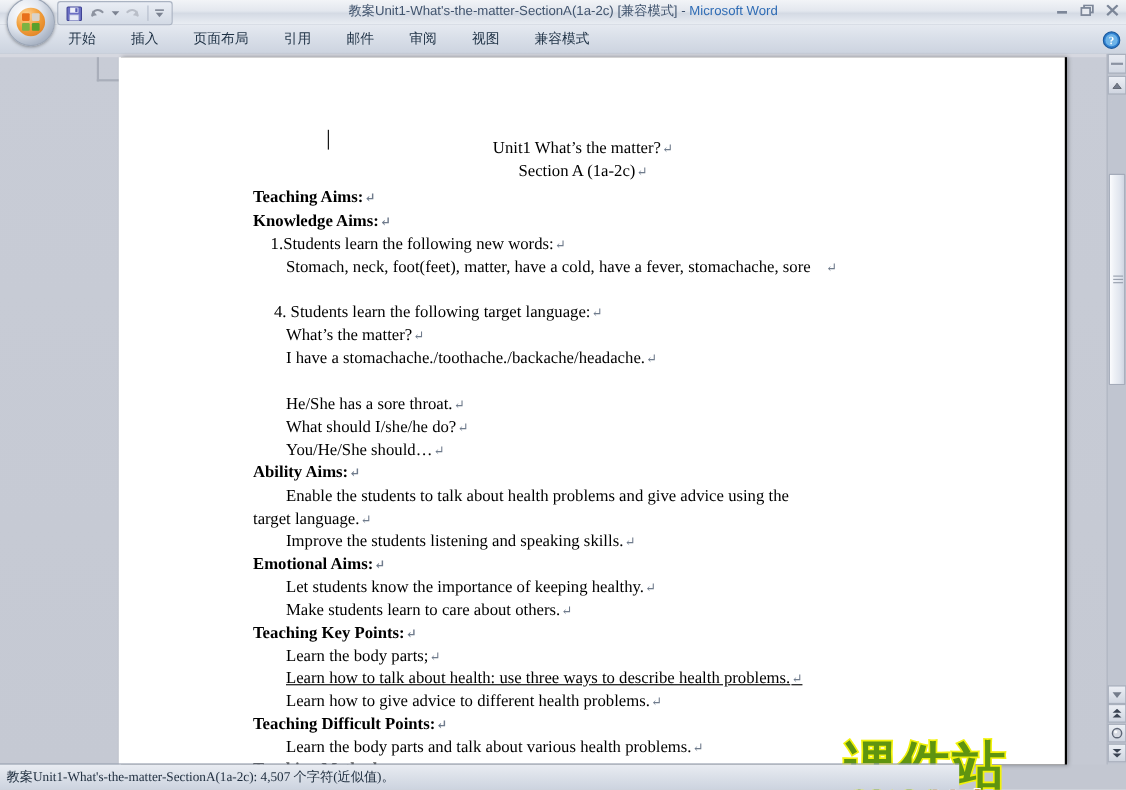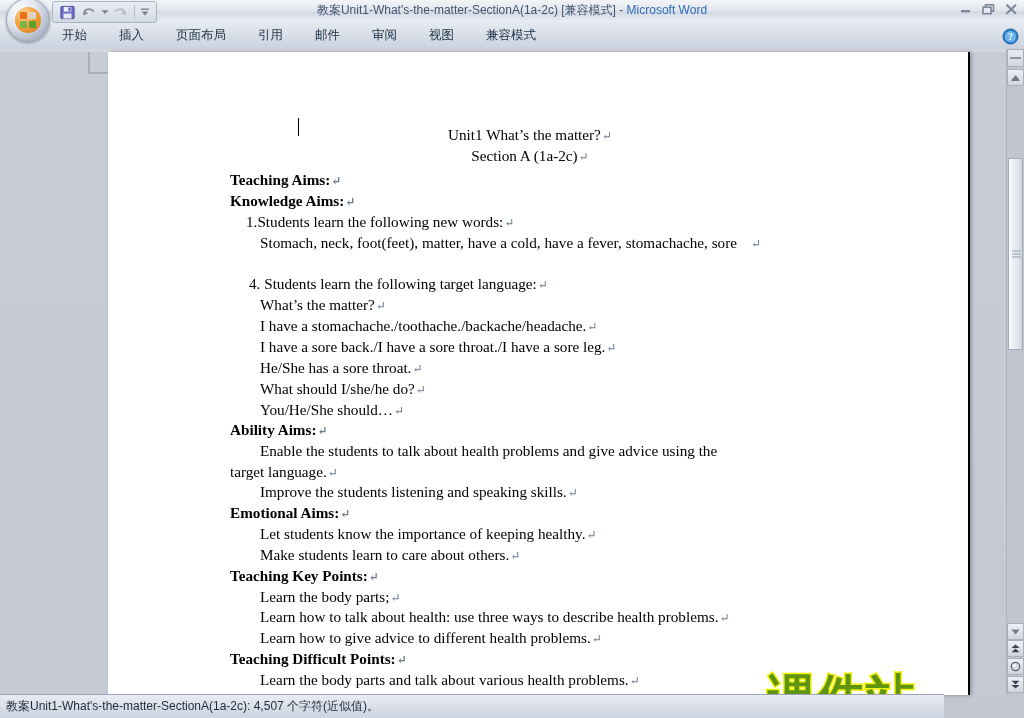--- a/index.html
+++ b/index.html
@@ -156,23 +156,24 @@
   }
   .sb-grip{position:absolute;left:3px;top:50%;transform:translateY(-50%);width:9px;}
   .sb-grip div{height:1px;background:#959dab;margin:2px 0;}
   .sb-down{position:absolute;left:0;bottom:55px;}
   .sb-prev{position:absolute;left:0;bottom:38px;}
   .sb-obj{position:absolute;left:0;bottom:20px;}
   .sb-next{position:absolute;left:0;bottom:2px;}
 
   
   .statusbar{
-    position:absolute;left:0;bottom:0;width:944px;height:23px;
+    position:absolute;left:0;bottom:0;width:872px;height:23px;
     background:linear-gradient(to bottom,#e9ecf2 0%,#dde2ea 40%,#ccd3df 100%);
     border-top:1px solid #9aa3b2;
+    font-family:Liberation Serif, serif;
   }
   .status-text{
     position:absolute;left:6px;top:3px;font-size:12px;color:#1d2c3d;white-space:nowrap;
   }
 </style>
 </head>
 <body>
 
 <div class="app">
 
@@ -274,34 +275,33 @@
         <div class="caret" style="left:190px;top:66px;height:18px;"></div>
       <div class="doc-line center" style="top: 75px;"><span>Unit1  What’s the matter?</span><span class="pilcrow">↵</span></div>
           <div class="doc-line center" style="top: 96px;"><span>Section A (1a-2c)</span><span class="pilcrow">↵</span></div>
           <div class="doc-line b" style="left: 122px; top: 120px;"><span>Teaching Aims:</span><span class="pilcrow">↵</span></div>
           <div class="doc-line b" style="left: 122px; top: 141px;"><span>Knowledge Aims:</span><span class="pilcrow">↵</span></div>
           <div class="doc-line" style="left: 138px; top: 162px;"><span>1.Students learn the following new words:</span><span class="pilcrow">↵</span></div>
           <div class="doc-line" style="left: 152px; top: 183px;"><span>Stomach, neck, foot(feet), matter, have a cold, have a fever, stomachache, sore</span><span class="pilcrow" style="padding-left: 14px;">↵</span></div>
           <div class="doc-line" style="left: 141px; top: 224px;"><span>4. Students learn the following target language:</span><span class="pilcrow">↵</span></div>
           <div class="doc-line" style="left: 152px; top: 245px;"><span>What’s the matter?</span><span class="pilcrow">↵</span></div>
           <div class="doc-line" style="left: 152px; top: 266px;"><span>I have a stomachache./toothache./backache/headache.</span><span class="pilcrow">↵</span></div>
-          <div class="doc-line" style="left: 152px; top: 287px;"><span>I have a sore back./I have a sore throat./I have a sore leg.</span><span class="pilcrow">↵</span></div>
           <div class="doc-line" style="left: 152px; top: 308px;"><span>He/She has a sore throat.</span><span class="pilcrow">↵</span></div>
           <div class="doc-line" style="left: 152px; top: 329px;"><span>What should I/she/he do?</span><span class="pilcrow">↵</span></div>
           <div class="doc-line" style="left: 152px; top: 350px;"><span>You/He/She should…</span><span class="pilcrow">↵</span></div>
           <div class="doc-line b" style="left: 122px; top: 370px;"><span>Ability Aims:</span><span class="pilcrow">↵</span></div>
           <div class="doc-line" style="left: 152px; top: 391px;"><span>Enable   the   students   to   talk   about   health   problems   and   give   advice   using   the</span></div>
           <div class="doc-line" style="left: 122px; top: 412px;"><span>target language.</span><span class="pilcrow">↵</span></div>
           <div class="doc-line" style="left: 152px; top: 432px;"><span>Improve the students listening and speaking skills.</span><span class="pilcrow">↵</span></div>
           <div class="doc-line b" style="left: 122px; top: 453px;"><span>Emotional Aims:</span><span class="pilcrow">↵</span></div>
           <div class="doc-line" style="left: 152px; top: 474px;"><span>Let students know the importance of keeping healthy.</span><span class="pilcrow">↵</span></div>
           <div class="doc-line" style="left: 152px; top: 495px;"><span>Make students learn to care about others.</span><span class="pilcrow">↵</span></div>
           <div class="doc-line b" style="left: 122px; top: 516px;"><span>Teaching Key Points:</span><span class="pilcrow">↵</span></div>
           <div class="doc-line" style="left: 152px; top: 537px;"><span>Learn the body parts;</span><span class="pilcrow">↵</span></div>
-          <div class="doc-line" style="left: 152px; top: 557px;"><span>Learn how to talk about health: use three ways to describe health problems.</span><span class="pilcrow">↵</span></div>
+          <div class="doc-line" style="left: 152px; top: 557px; text-decoration: underline;"><span>Learn how to talk about health: use three ways to describe health problems.</span><span class="pilcrow">↵</span></div>
           <div class="doc-line" style="left: 152px; top: 578px;"><span>Learn how to give advice to different health problems.</span><span class="pilcrow">↵</span></div>
           <div class="doc-line b" style="left: 122px; top: 599px;"><span>Teaching Difficult Points:</span><span class="pilcrow">↵</span></div>
           <div class="doc-line" style="left: 152px; top: 620px;"><span>Learn the body parts and talk about various health problems.</span><span class="pilcrow">↵</span></div>
           <div class="doc-line b" style="left: 122px; top: 640px;"><span>Teaching Methods:</span><span class="pilcrow">↵</span></div>
         </div>
 
       <div class="watermark" style="left:660px;top:0px;">
       </div>
     </div>
 

